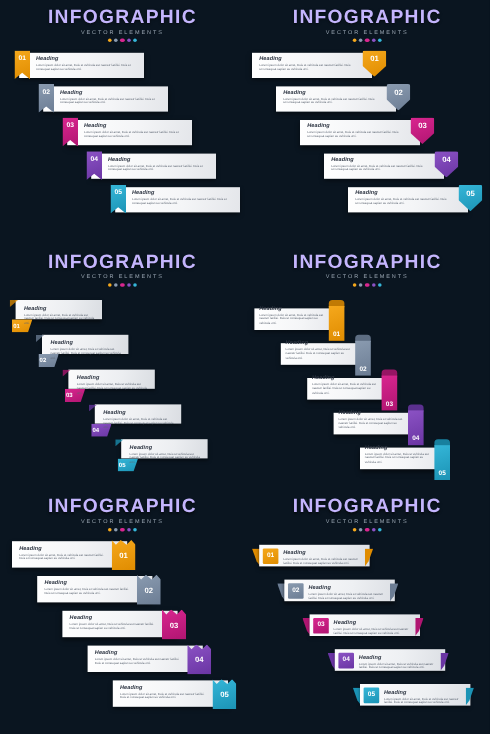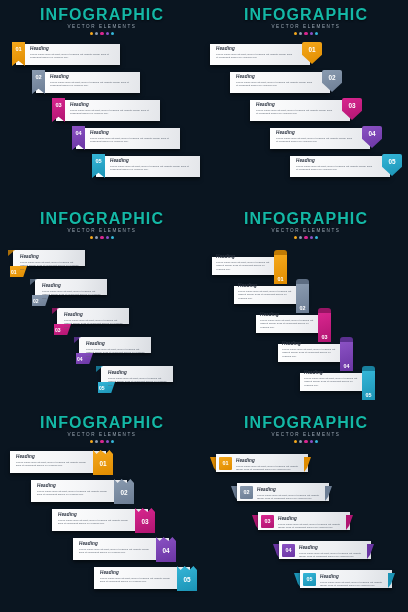--- a/index.html
+++ b/index.html
@@ -15,21 +15,21 @@
   .p1 { left:0;   top:0; }
   .p2 { left:204px; top:0; }
   .p3 { left:0;   top:204px; }
   .p4 { left:204px; top:204px; }
   .p5 { left:0;   top:408px; }
   .p6 { left:204px; top:408px; }
 
   
   .hdr { position:absolute; left:0; right:0; top:6px; text-align:center; }
   .hdr .t {
-    font-size:16px; font-weight:bold; letter-spacing:1.1px; color:#14b8a6;
+    font-size:16px; font-weight:bold; letter-spacing:1.1px; color:#c4b5fd;
     line-height:17px; text-shadow:0 1px 2px rgba(0,0,0,.6);
   }
   .hdr .s {
     font-size:4.6px; letter-spacing:1.6px; color:#9aa6b2; margin-top:1px;
     line-height:6px;
   }
   .dots { margin-top:2px; display:flex; justify-content:center; gap:2px; }
   .dots i { width:3.2px; height:3.2px; border-radius:50%; display:block; }
 
   

